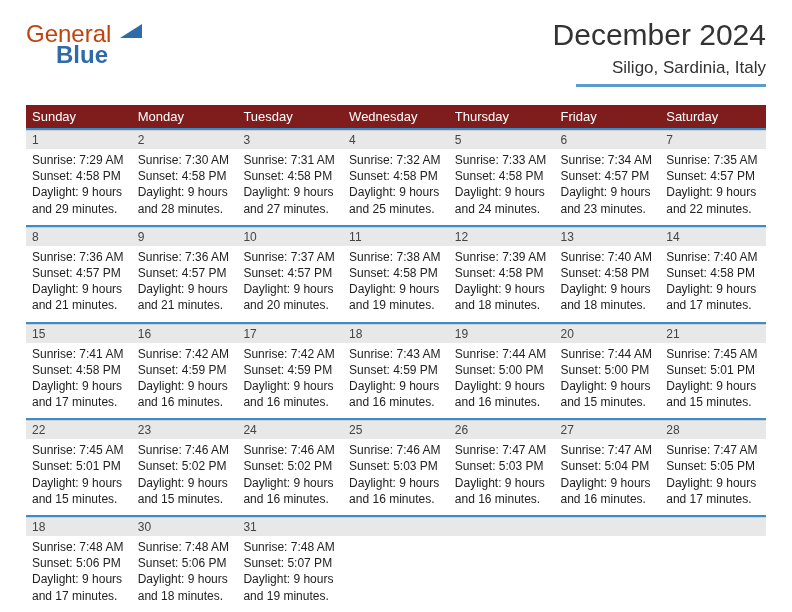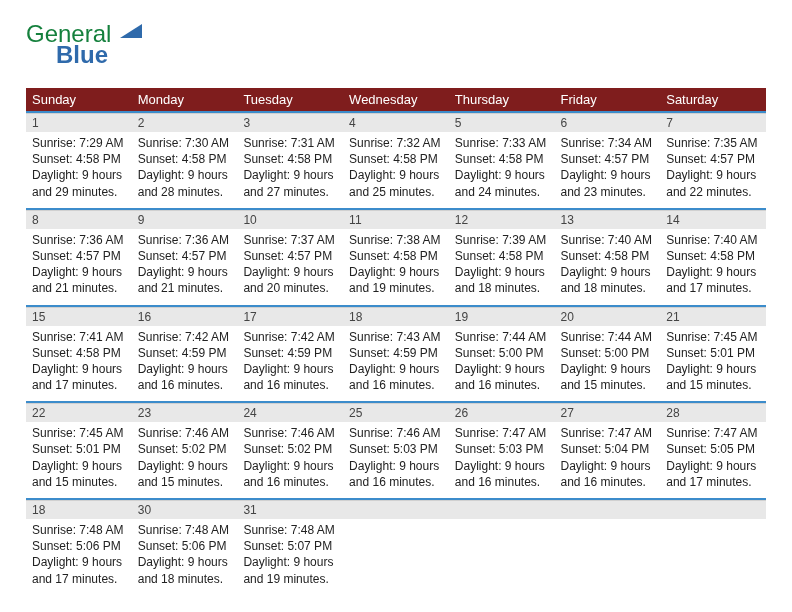--- a/index.html
+++ b/index.html
@@ -18,21 +18,21 @@
     box-sizing: border-box;
     padding: 18px 26px 20px 26px;
   }
   .header-row {
     display: flex;
     justify-content: space-between;
     align-items: flex-start;
   }
   
   .logo-block { position: relative; width: 140px; height: 52px; }
-  .logo-top { position:absolute; left:0; top:2px; font-size:24px; color:#15803d; }
+  .logo-top { position:absolute; left:0; top:2px; font-size:24px; color:#c2410c; }
   .logo-bot { position:absolute; left:30px; top:23px; font-size:24px; font-weight:700; color:#2f6aab; }
   .logo-tri {
     position:absolute; left:94px; top:6px; width:0; height:0;
     border-left: 22px solid transparent;
     border-bottom: 14px solid #2f6aab;
   }
 
   .title-block { text-align: right; }
   .title-month {
     font-size: 30px;
@@ -90,20 +90,24 @@
 </head>
 <body>
 
 <div class="page">
 
   <div class="header-row">
     <div class="logo-block">
       <span class="logo-top">General</span>
       <span class="logo-bot">Blue</span>
       <span class="logo-tri"></span>
+    </div>
+    <div class="title-block">
+      <div class="title-month">December 2024</div>
+      <div class="title-location">Siligo, Sardinia, Italy</div>
     </div>
   </div>
 
   <table class="cal">
     <thead>
       <tr id="header-row">
           <th>Sunday</th>
           <th>Monday</th>
           <th>Tuesday</th>
           <th>Wednesday</th>

